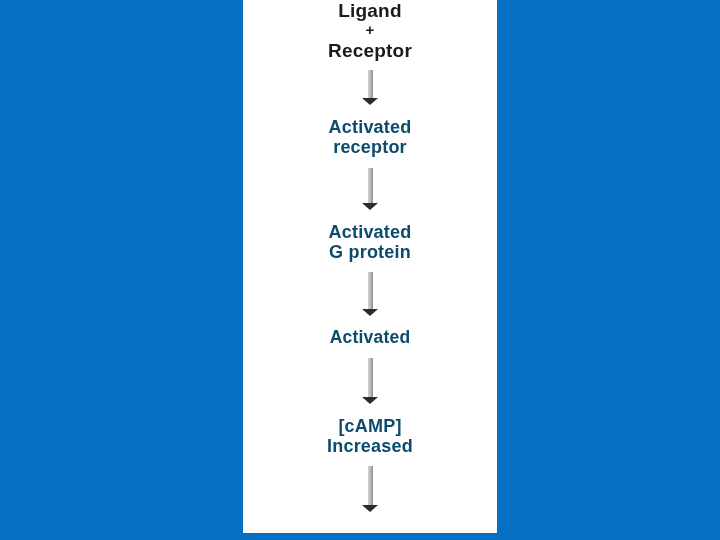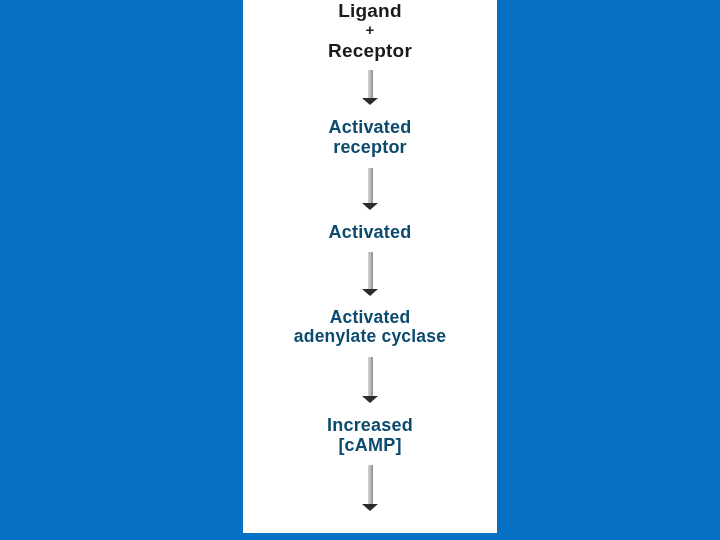--- a/index.html
+++ b/index.html
@@ -170,48 +170,48 @@
 
       <div class="arrow arrow-2">
         <div class="shaft"></div>
         <div class="head"></div>
       </div>
 
       <div class="gap-b"></div>
 
       <div class="node node-pink">
         <span class="line">Activated</span>
+        <span class="line">G protein</span>
       </div>
 
       <div class="gap-c"></div>
 
       <div class="arrow arrow-3">
         <div class="shaft"></div>
         <div class="head"></div>
       </div>
 
       <div class="gap-b"></div>
 
       <div class="node node-pink node-wide">
         <span class="line">Activated</span>
-        <span class="line">adenylate cyclase</span>
       </div>
 
       <div class="gap-c"></div>
 
       <div class="arrow arrow-4">
         <div class="shaft"></div>
         <div class="head"></div>
       </div>
 
       <div class="gap-b"></div>
 
       <div class="node node-pink">
+        <span class="line">[cAMP]</span>
         <span class="line">Increased</span>
-        <span class="line">[cAMP]</span>
       </div>
 
       <div class="gap-c"></div>
 
       <div class="arrow arrow-5">
         <div class="shaft"></div>
         <div class="head"></div>
       </div>
 
       <div class="gap-b"></div>

